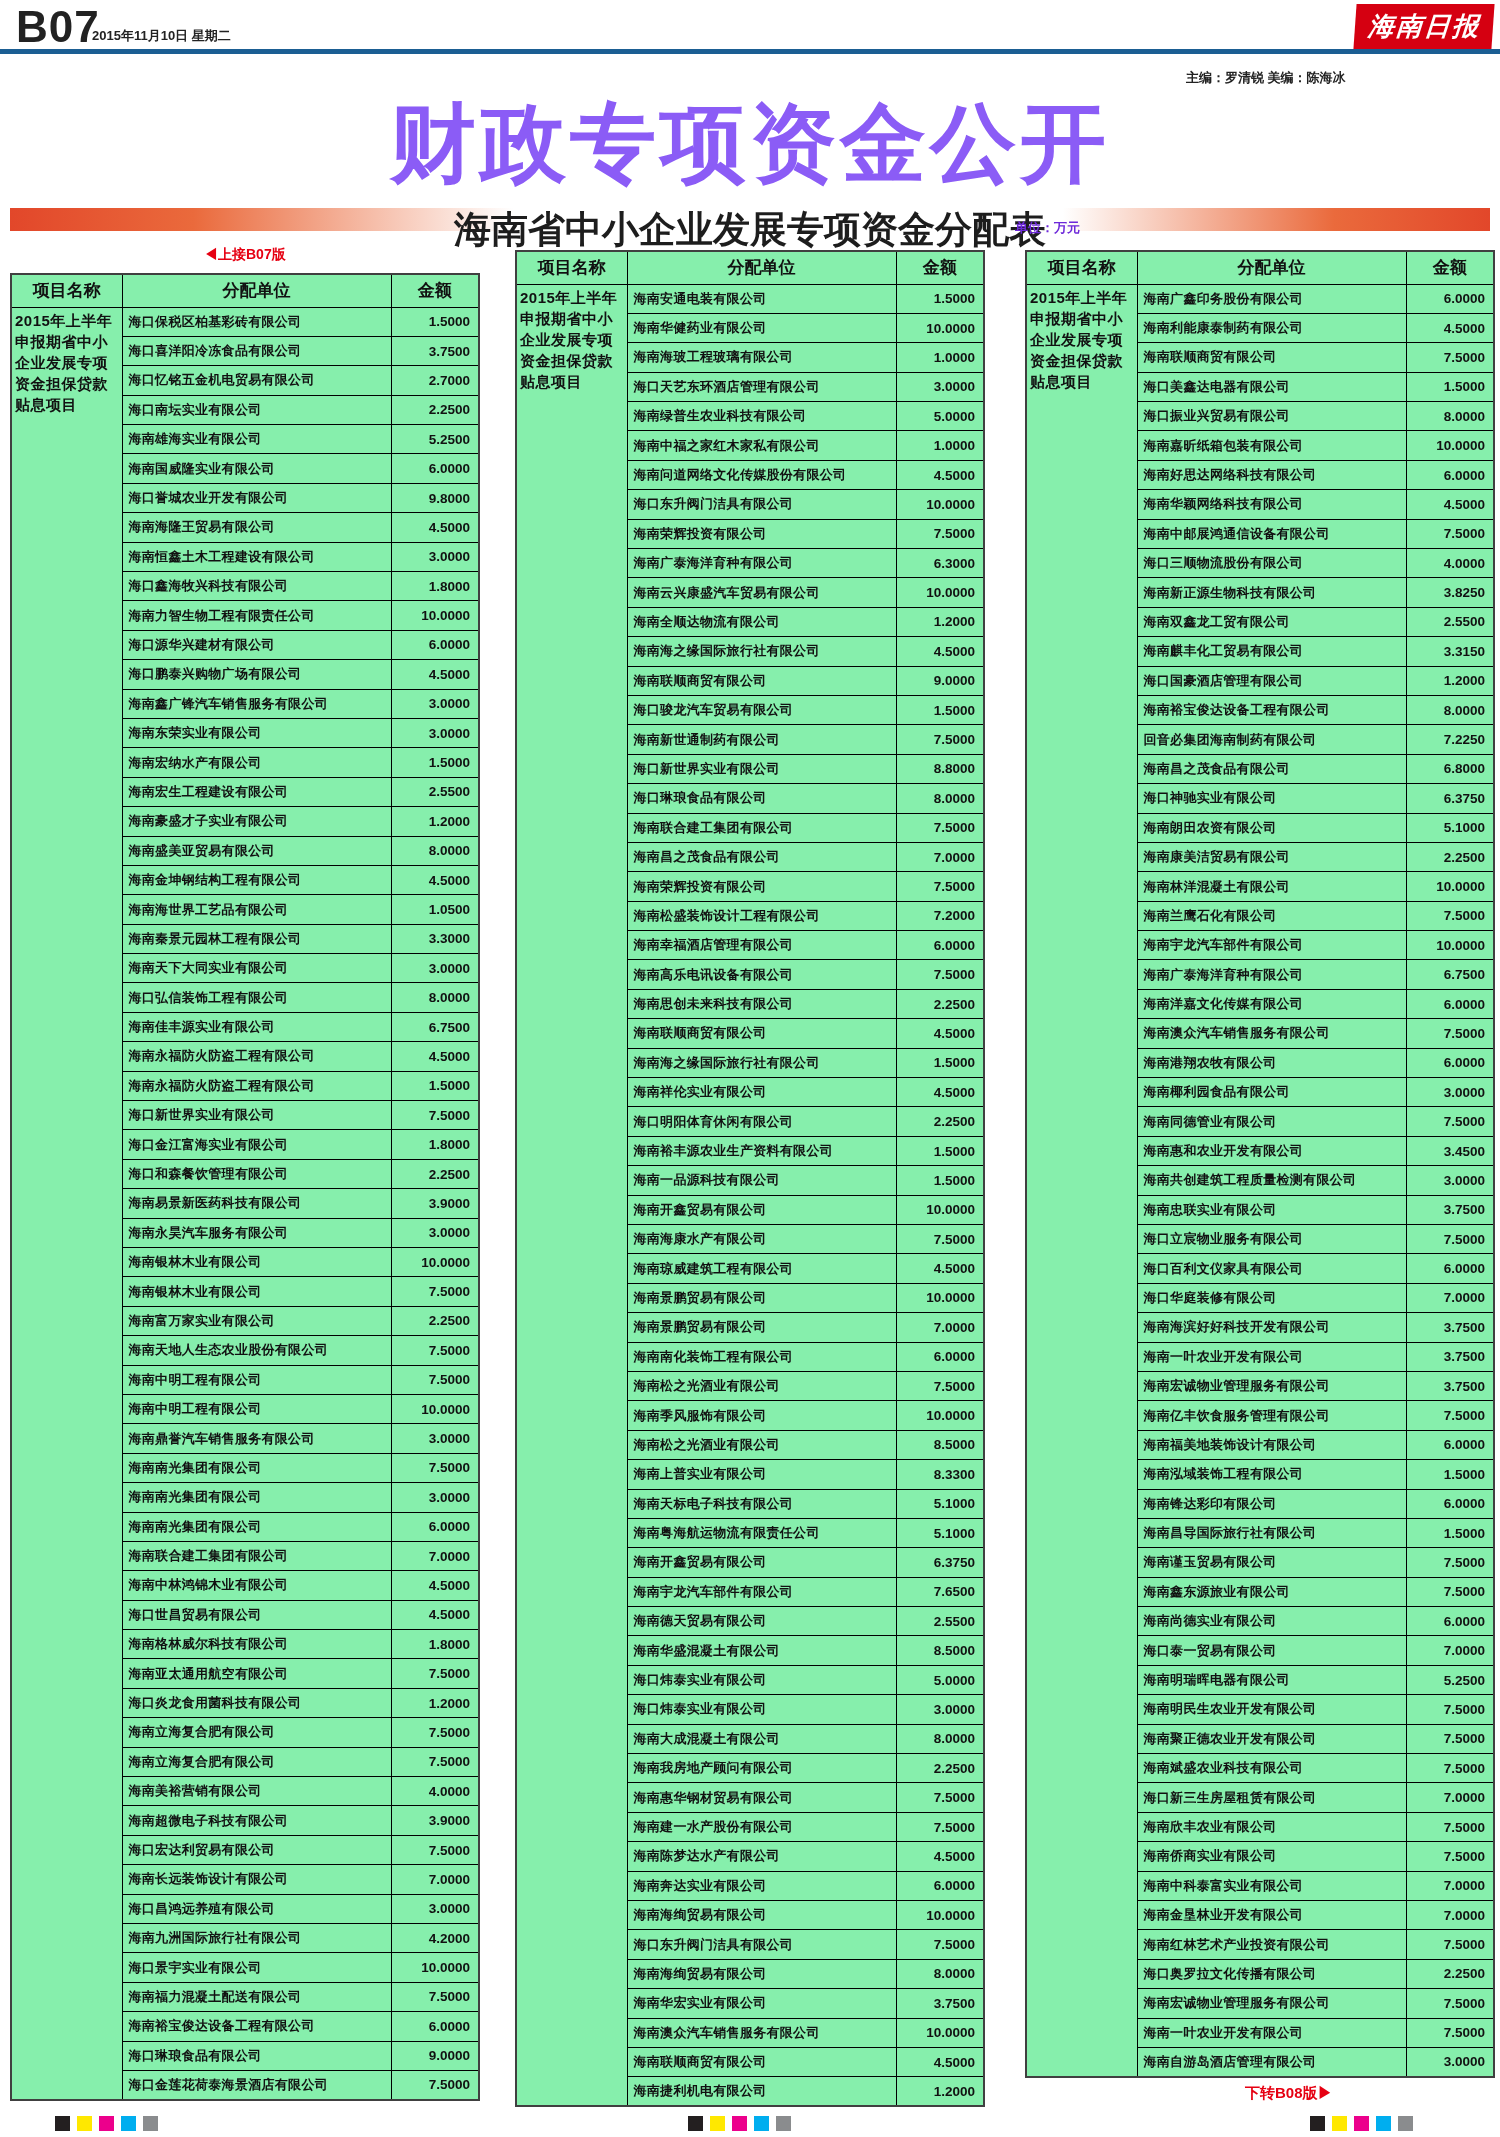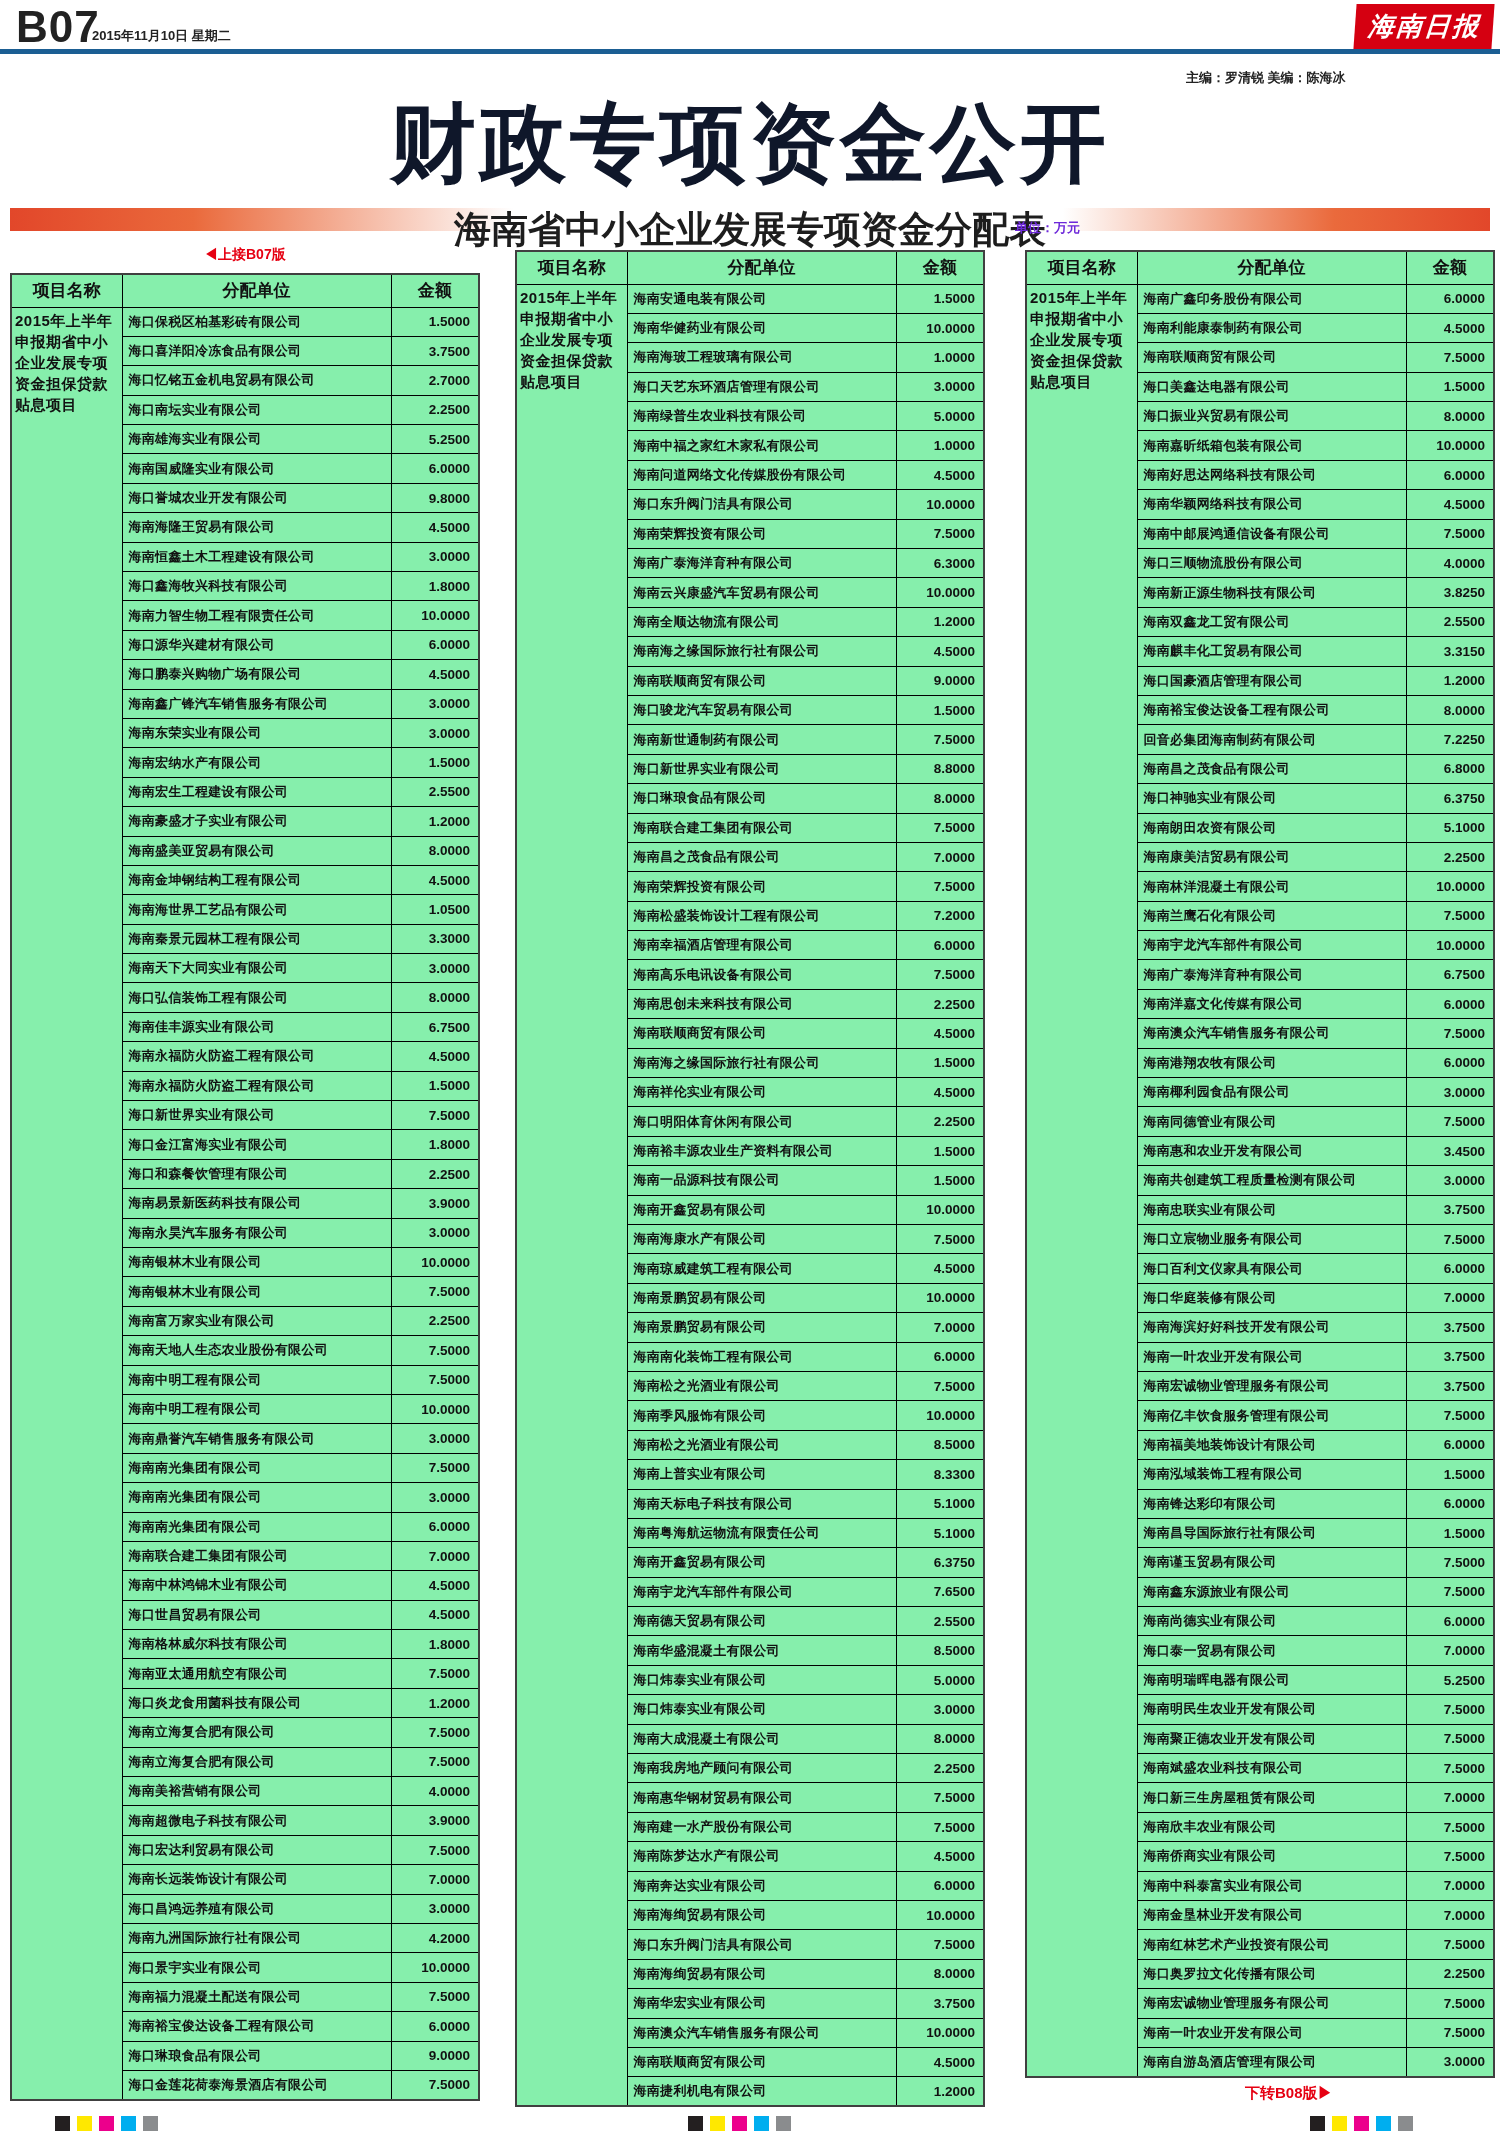--- a/index.html
+++ b/index.html
@@ -11,21 +11,21 @@
   .section-title{position:absolute;left:0;right:0;top:6px;text-align:center;font-size:37px;font-weight:bold;
                  letter-spacing:7px;color:#1b679e;}
   .editors{position:absolute;left:1186px;top:29px;font-size:13px;font-weight:bold;color:#222;margin-top:40px;}
   .masthead-logo{position:absolute;left:1355px;top:4px;width:138px;height:45px;background:#d50011;
                  color:#fff;display:flex;align-items:center;justify-content:center;font-size:26px;
                  font-weight:bold;font-style:italic;font-family:"Liberation Serif",serif;letter-spacing:2px;
                  transform:skewX(-4deg);}
   .blue-rule{position:absolute;left:0;top:49px;width:1500px;height:5px;background:#1b5e93;}
   
   .big-title{position:absolute;left:0;right:0;top:86px;text-align:center;font-size:86px;font-weight:900;
-             letter-spacing:4px;color:#0f172a;}
+             letter-spacing:4px;color:#8b5cf6;}
   .grad-bar-left{position:absolute;left:10px;top:208px;width:525px;height:23px;
              background:linear-gradient(to right,#e2472a 0%,#ea6a3c 35%,rgba(255,255,255,0) 96%);}
   .grad-bar-right{position:absolute;left:1045px;top:208px;width:445px;height:23px;
              background:linear-gradient(to left,#e2472a 0%,#ea6a3c 35%,rgba(255,255,255,0) 96%);}
   .subtitle{position:absolute;left:0;right:0;top:205px;text-align:center;font-size:37px;font-weight:bold;color:#1d1d1d;}
   .unit-note{position:absolute;left:986px;top:219px;font-size:13px;font-weight:bold;color:#6d28d9;margin-left:29px;}
   .cont-from{position:absolute;left:204px;top:246px;font-size:14px;font-weight:bold;color:#e60012;}
   .cont-to{position:absolute;left:1245px;top:2084px;font-size:15px;font-weight:bold;color:#e60012;}
   
   table.alloc{position:absolute;border-collapse:collapse;table-layout:fixed;background:#86efac;

